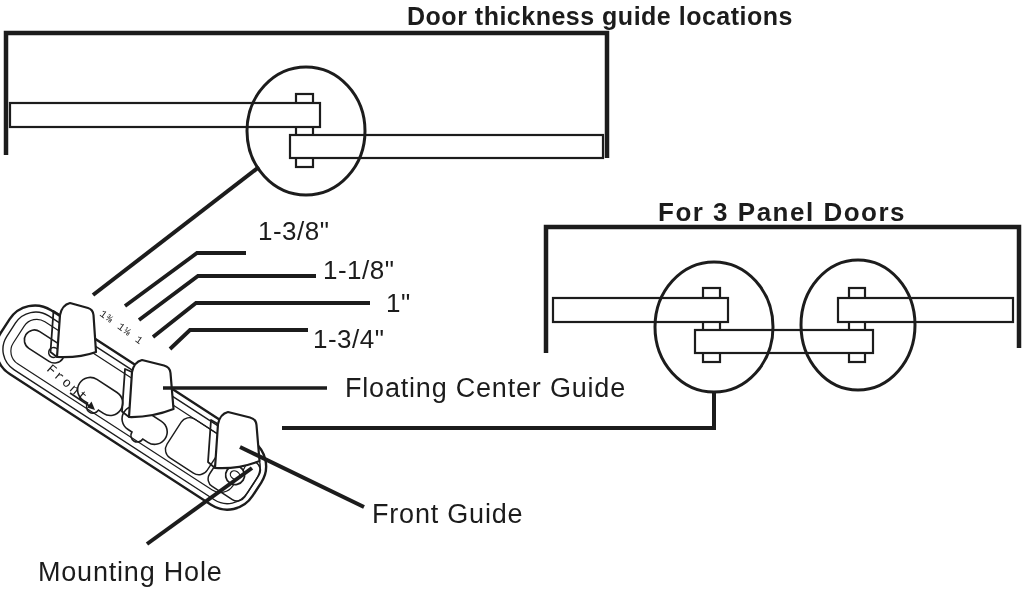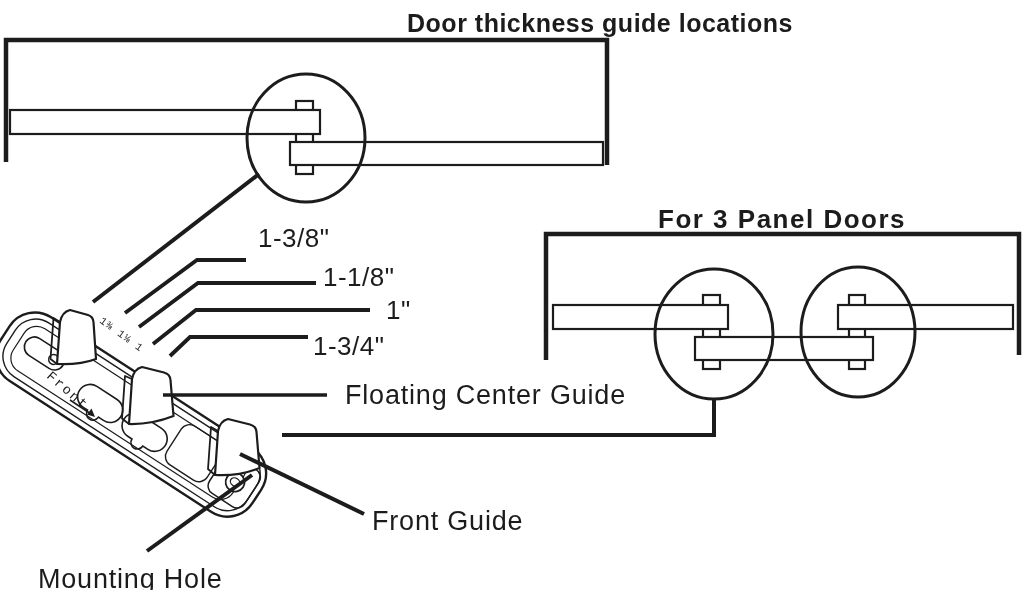--- a/index.html
+++ b/index.html
@@ -1,17 +1,17 @@
 <!DOCTYPE html>
 <html><head>
 <meta charset="utf-8">
 <style>
   html,body{margin:0;padding:0;background:#fff;}
   body{width:1024px;height:590px;overflow:hidden;font-family:"Liberation Sans",sans-serif;}
-  .stage{position:relative;width:1024px;height:518px;background:#fff;margin-top:7px;}
+  .stage{position:relative;width:1024px;height:518px;background:#fff;}
   svg text{fill:#1c1c1c;}
   .h-bold{font-weight:bold;font-size:25px;letter-spacing:0.5px;}
   .h-bold2{font-weight:bold;font-size:26px;letter-spacing:1.5px;}
   .lbl{font-size:27px;letter-spacing:0.8px;}
   .meas{font-size:26px;letter-spacing:0.5px;}
   .mark{font-family:"Liberation Mono",monospace;}
 </style>
 </head>
 <body>
 

